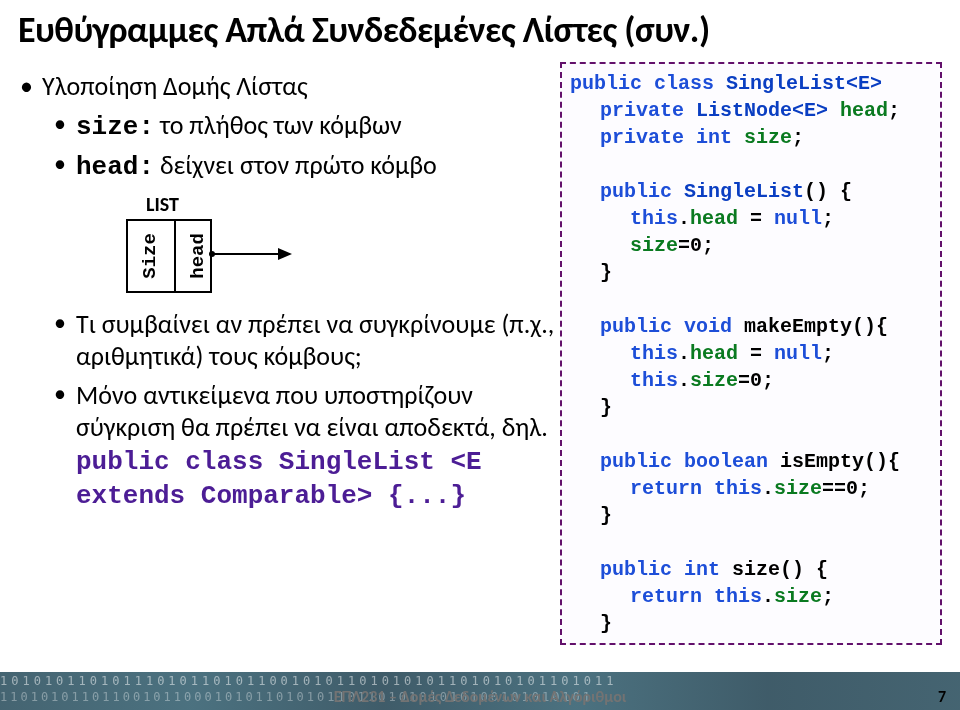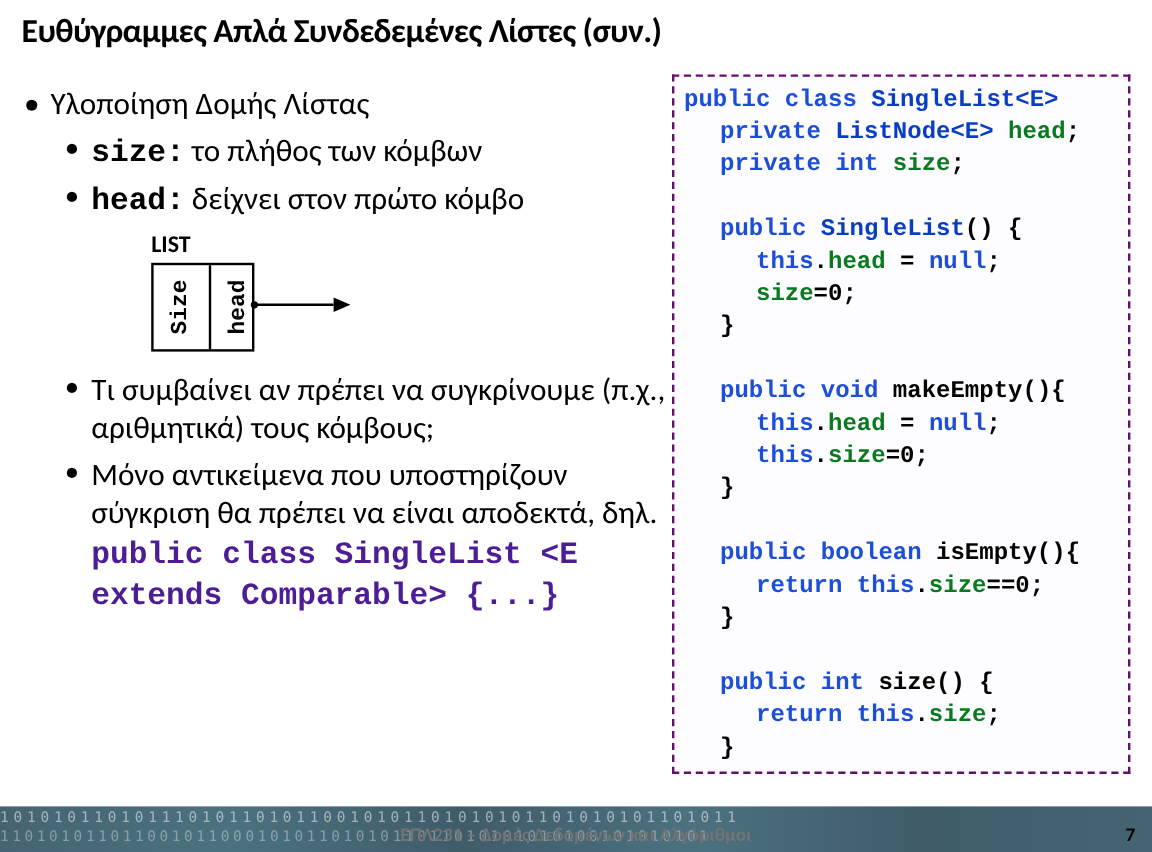--- a/index.html
+++ b/index.html
@@ -16,21 +16,21 @@
   .slide {
     width: 960px;
     height: 710px;
     position: relative;
     box-sizing: border-box;
   }
   .title {
     position: absolute;
     top: 8px;
     left: 18px;
-    font-size: 28px;
+    font-size: 36px;
     font-weight: 700;
     color: #000;
     letter-spacing: -0.5px;
   }
   .content-left {
     position: absolute;
     top: 62px;
     left: 18px;
     width: 540px;
     font-size: 26px;
@@ -72,20 +72,21 @@
   .list-diagram {
     position: relative;
     margin: 8px 0 16px 108px;
     height: 100px;
   }
   .list-label {
     font-family: Calibri, Arial, sans-serif;
     font-weight: 700;
     font-size: 20px;
     margin-bottom: 2px;
+    margin-left: 20px;
   }
   .list-boxes {
     display: flex;
     border: 2px solid #000;
     width: 82px;
     height: 70px;
   }
   .list-cell {
     flex: 1;
     display: flex;

